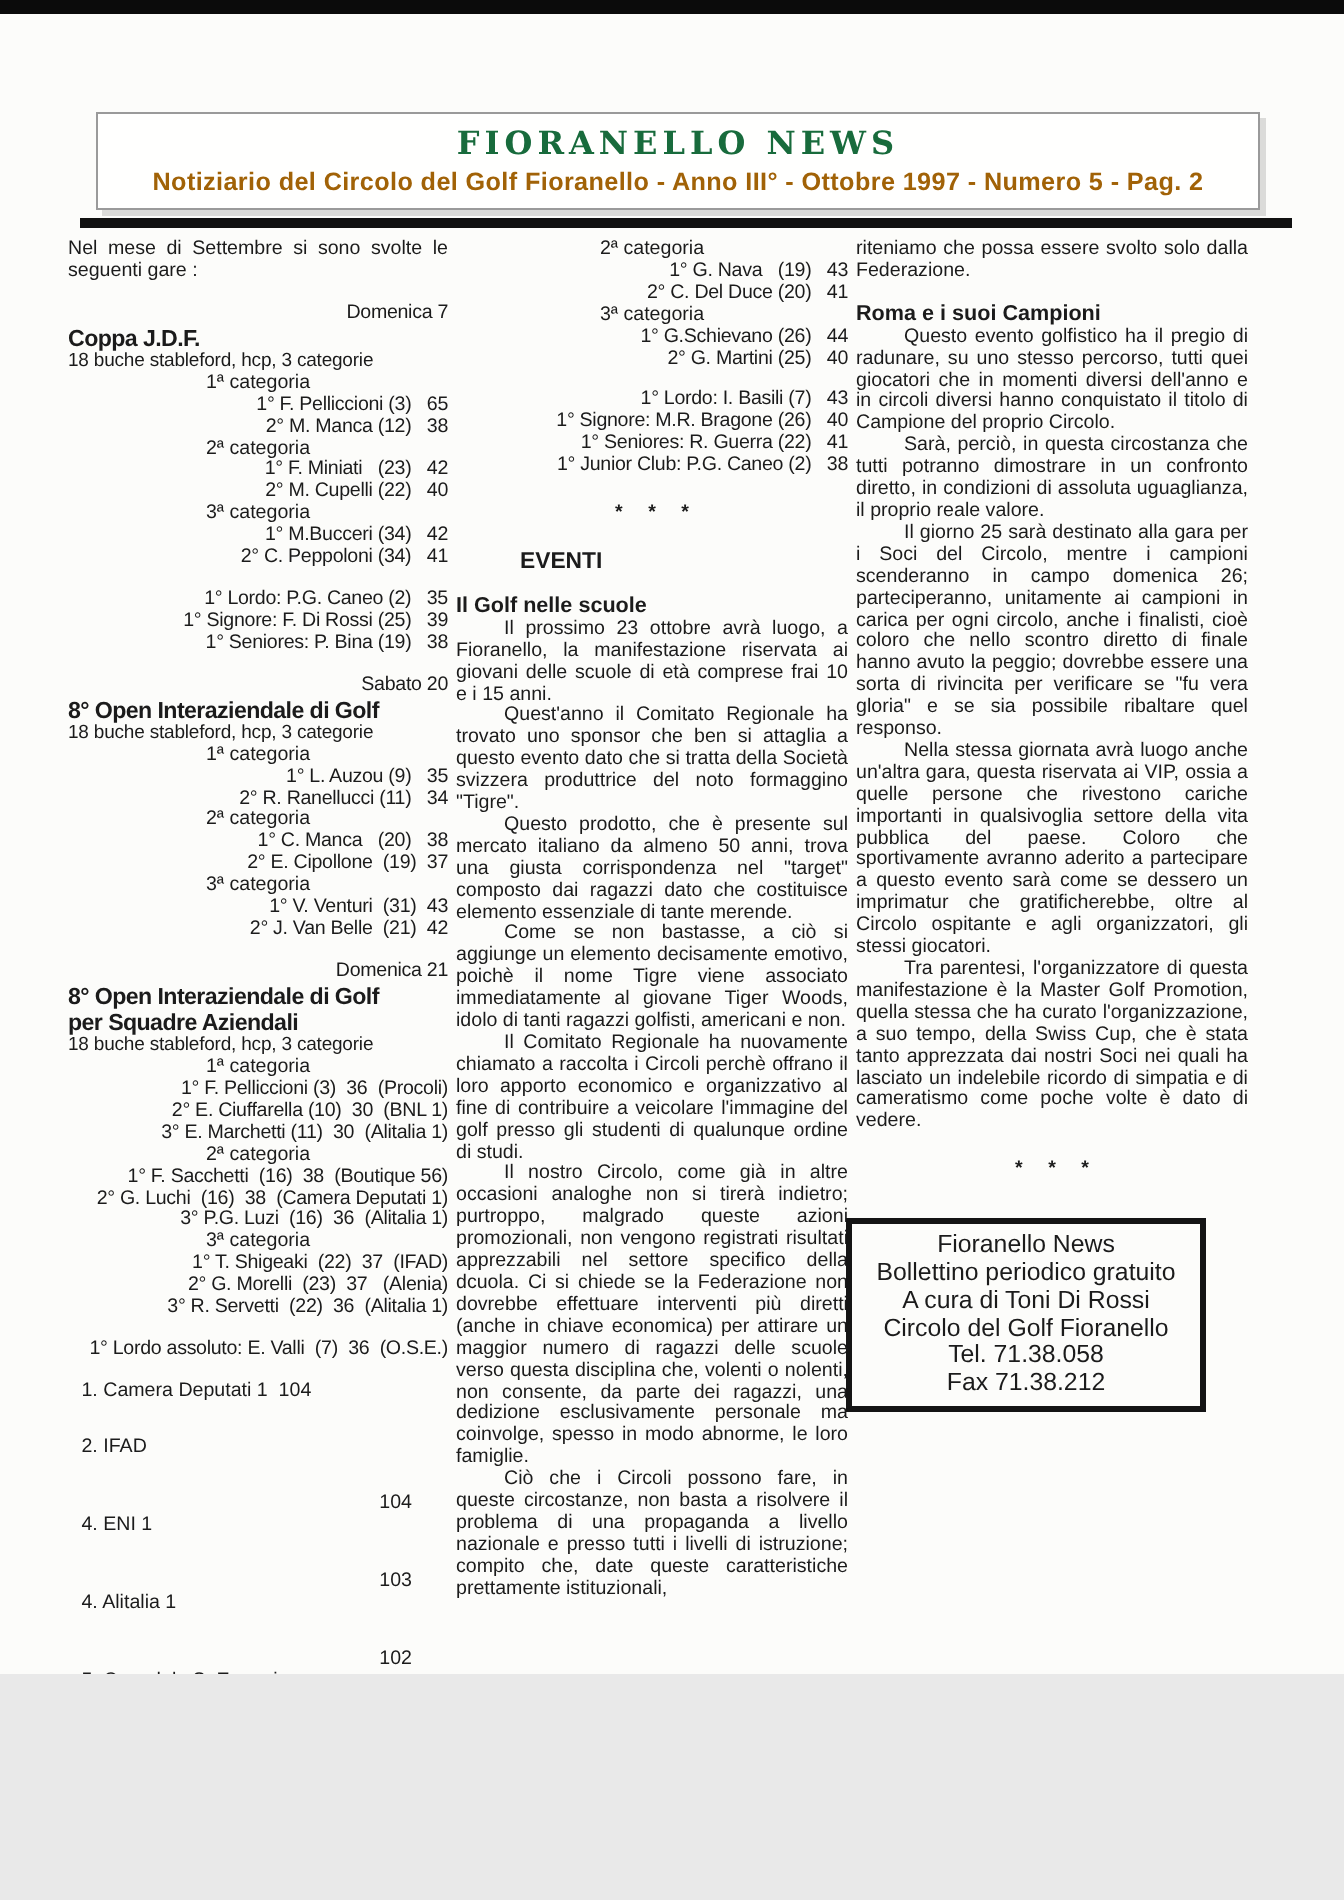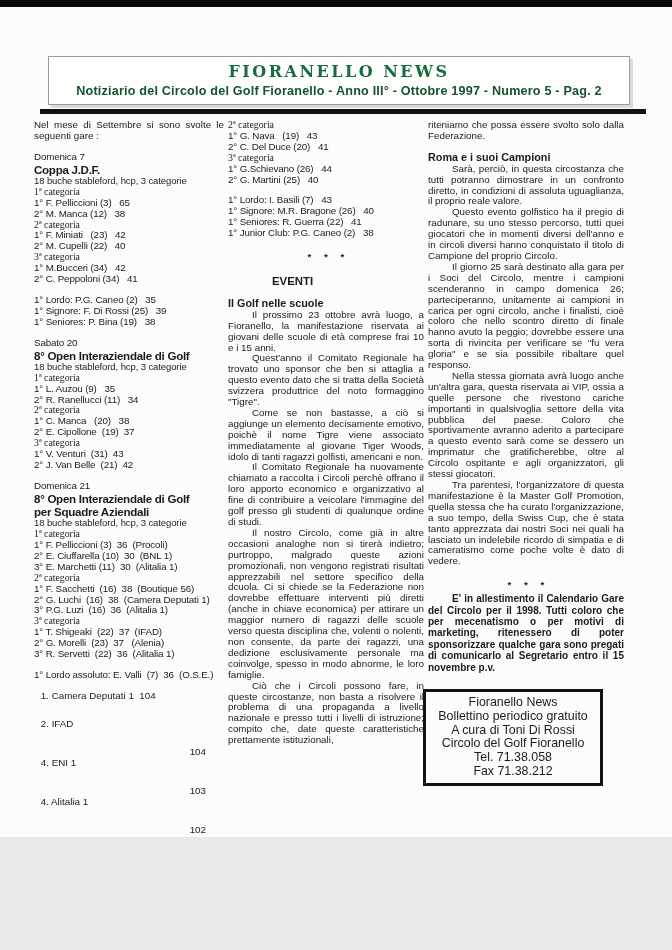--- a/index.html
+++ b/index.html
@@ -13,45 +13,45 @@
                 box-shadow:3px 3px 0 rgba(120,120,120,.25); text-align:center; padding-top:5px; }
   .masthead { font-family:"DejaVu Serif", serif; font-weight:bold; font-size:16px;
               letter-spacing:2.5px; }
   .subtitle { font-weight:bold; font-size:12.6px; margin-top:3px; letter-spacing:.2px; }
   .rule { position:absolute; left:40px; top:109px; width:606px; height:5px; background:#0d0d0d; }
   .columns { position:absolute; left:34px; top:120px; width:590px; display:flex; gap:4px; }
   .col { font-size:9.8px; line-height:10.9px; }
   .col-left  { width:190px; }
   .col-mid   { width:196px; }
   .col-right { width:196px; }
-  .line { white-space:pre-wrap; letter-spacing:-.15px; }
+  .line { white-space:pre-wrap; letter-spacing:-.15px;text-align:right; }
   .title { font-weight:bold; font-size:11.6px; line-height:13.2px; letter-spacing:-.3px; white-space:nowrap; }
   .small { font-size:9.5px; letter-spacing:-.1px; }
-  .cat { text-align:left;font-family:Liberation Serif, serif; }
+  .cat { text-align:center; }
   .gap { height:10px; }
   .stars { text-align:center; font-weight:bold; letter-spacing:5px; padding-left:5px; margin:3px 0 2px; }
-  .heading { font-weight:bold; font-size:11.4px; margin:1px 12px;padding-left:32px; }
+  .heading { font-weight:bold; font-size:11.4px; margin:1px 0;padding-left:32px; }
   .heading2 { font-weight:bold; font-size:10.8px; margin:0 0 1px; }
   .para { text-align:justify; text-indent:24px; }
   .para0 { text-align:justify; }
   .bold { font-weight:bold; text-align:justify; text-indent:24px; font-size:10px; line-height:11.4px; }
   .teamrow { display:flex; padding:0 18px 0 4px; }
   .tname { white-space:pre-wrap; }
   .tscore { margin-left:auto;margin-top:28px; }
   .infobox { border:3px solid #141414; margin:6px 0 0 -5px; width:180px;
              text-align:center; font-size:12.4px; line-height:13.8px; padding:4px 1px; }
 </style>
 </head>
 <body>
 
 <div class="page">
   <div class="topbar"></div>
   <div class="header-box">
     <div class="masthead" style="color: rgb(24, 107, 60);">FIORANELLO NEWS</div>
-    <div class="subtitle" style="color: #14532d;">Notiziario del Circolo del Golf Fioranello  -  Anno III°  -  Ottobre 1997  -  Numero 5  -  Pag. 2</div>
+    <div class="subtitle" style="color: #a16207;">Notiziario del Circolo del Golf Fioranello  -  Anno III°  -  Ottobre 1997  -  Numero 5  -  Pag. 2</div>
   </div>
   <div class="rule" style="background: rgb(17, 17, 17);"></div>
   <div class="columns">
     <div class="col col-left">
         <div class="para0">Nel mese di Settembre si sono svolte le seguenti gare :</div>
         <div class="gap"></div>
         <div class="line">Domenica 7</div>
         <div class="title">Coppa J.D.F.</div>
         <div class="small">18 buche stableford, hcp, 3 categorie</div>
         <div class="cat">1ª categoria</div>
@@ -161,37 +161,37 @@
         <div class="line">1° Seniores: R. Guerra (22)   41</div>
         <div class="line">1° Junior Club: P.G. Caneo (2)   38</div>
         <div class="gap"></div>
         <div class="stars">* * *</div>
         <div class="gap"></div>
         <div class="heading">EVENTI</div>
         <div class="gap"></div>
         <div class="heading2">Il Golf nelle scuole</div>
         <div class="para">Il prossimo 23 ottobre avrà luogo, a Fioranello, la manifestazione riservata ai giovani delle scuole di età comprese frai 10 e i 15 anni.</div>
         <div class="para">Quest'anno il Comitato Regionale ha trovato uno sponsor che ben si attaglia a questo evento dato che si tratta della Società svizzera produttrice del noto formaggino "Tigre".</div>
+        <div class="para">Questo prodotto, che è presente sul mercato italiano da almeno 50 anni, trova una giusta corrispondenza nel "target" composto dai ragazzi dato che costituisce elemento essenziale di tante merende.</div>
         <div class="para">Come se non bastasse, a ciò si aggiunge un elemento decisamente emotivo, poichè il nome Tigre viene associato immediatamente al giovane Tiger Woods, idolo di tanti ragazzi golfisti, americani e non.</div>
         <div class="para">Il Comitato Regionale ha nuovamente chiamato a raccolta i Circoli perchè offrano il loro apporto economico e organizzativo al fine di contribuire a veicolare l'immagine del golf presso gli studenti di qualunque ordine di studi.</div>
         <div class="para">Il nostro Circolo, come già in altre occasioni analoghe non si tirerà indietro; purtroppo, malgrado queste azioni promozionali, non vengono registrati risultati apprezzabili nel settore specifico della dcuola. Ci si chiede se la Federazione non dovrebbe effettuare interventi più diretti (anche in chiave economica) per attirare un maggior numero di ragazzi delle scuole verso questa disciplina che, volenti o nolenti, non consente, da parte dei ragazzi, una dedizione esclusivamente personale ma coinvolge, spesso in modo abnorme, le loro famiglie.</div>
         <div class="para">Ciò che i Circoli possono fare, in queste circostanze, non basta a risolvere il problema di una propaganda a livello nazionale e presso tutti i livelli di istruzione; compito che, date queste caratteristiche prettamente istituzionali,</div>
       </div>
     <div class="col col-right">
         <div class="para0">riteniamo che possa essere svolto solo dalla Federazione.</div>
         <div class="gap"></div>
         <div class="heading2">Roma e i suoi Campioni</div>
+        <div class="para">Questo evento golfistico ha il pregio di radunare, su uno stesso percorso, tutti quei giocatori che in momenti diversi dell'anno e in circoli diversi hanno conquistato il titolo di Campione del proprio Circolo.</div>
         <div class="para">Sarà, perciò, in questa circostanza che tutti potranno dimostrare in un confronto diretto, in condizioni di assoluta uguaglianza, il proprio reale valore.</div>
-        <div class="para">Questo evento golfistico ha il pregio di radunare, su uno stesso percorso, tutti quei giocatori che in momenti diversi dell'anno e in circoli diversi hanno conquistato il titolo di Campione del proprio Circolo.</div>
         <div class="para">Il giorno 25 sarà destinato alla gara per i Soci del Circolo, mentre i campioni scenderanno in campo domenica 26; parteciperanno, unitamente ai campioni in carica per ogni circolo, anche i finalisti, cioè coloro che nello scontro diretto di finale hanno avuto la peggio; dovrebbe essere una sorta di rivincita per verificare se "fu vera gloria" e se sia possibile ribaltare quel responso.</div>
         <div class="para">Nella stessa giornata avrà luogo anche un'altra gara, questa riservata ai VIP, ossia a quelle persone che rivestono cariche importanti in qualsivoglia settore della vita pubblica del paese. Coloro che sportivamente avranno aderito a partecipare a questo evento sarà come se dessero un imprimatur che gratificherebbe, oltre al Circolo ospitante e agli organizzatori, gli stessi giocatori.</div>
         <div class="para">Tra parentesi, l'organizzatore di questa manifestazione è la Master Golf Promotion, quella stessa che ha curato l'organizzazione, a suo tempo, della Swiss Cup, che è stata tanto apprezzata dai nostri Soci nei quali ha lasciato un indelebile ricordo di simpatia e di cameratismo come poche volte è dato di vedere.</div>
         <div class="gap"></div>
         <div class="stars">* * *</div>
-        <div class="bold">E' in allestimento il Calendario Gare del Circolo per il 1998. Tutti coloro che per mecenatismo o per motivi di marketing, ritenessero di poter sponsorizzare qualche gara sono pregati di comunicarlo al Segretario entro il 15 novembre p.v.</div>
         <div class="gap"></div>
         <div class="infobox">
           <div>Fioranello News</div>
           <div>Bollettino periodico gratuito</div>
           <div>A cura di Toni Di Rossi</div>
           <div>Circolo del Golf Fioranello</div>
           <div>Tel. 71.38.058</div>
           <div>Fax 71.38.212</div>
         </div>
       </div>

